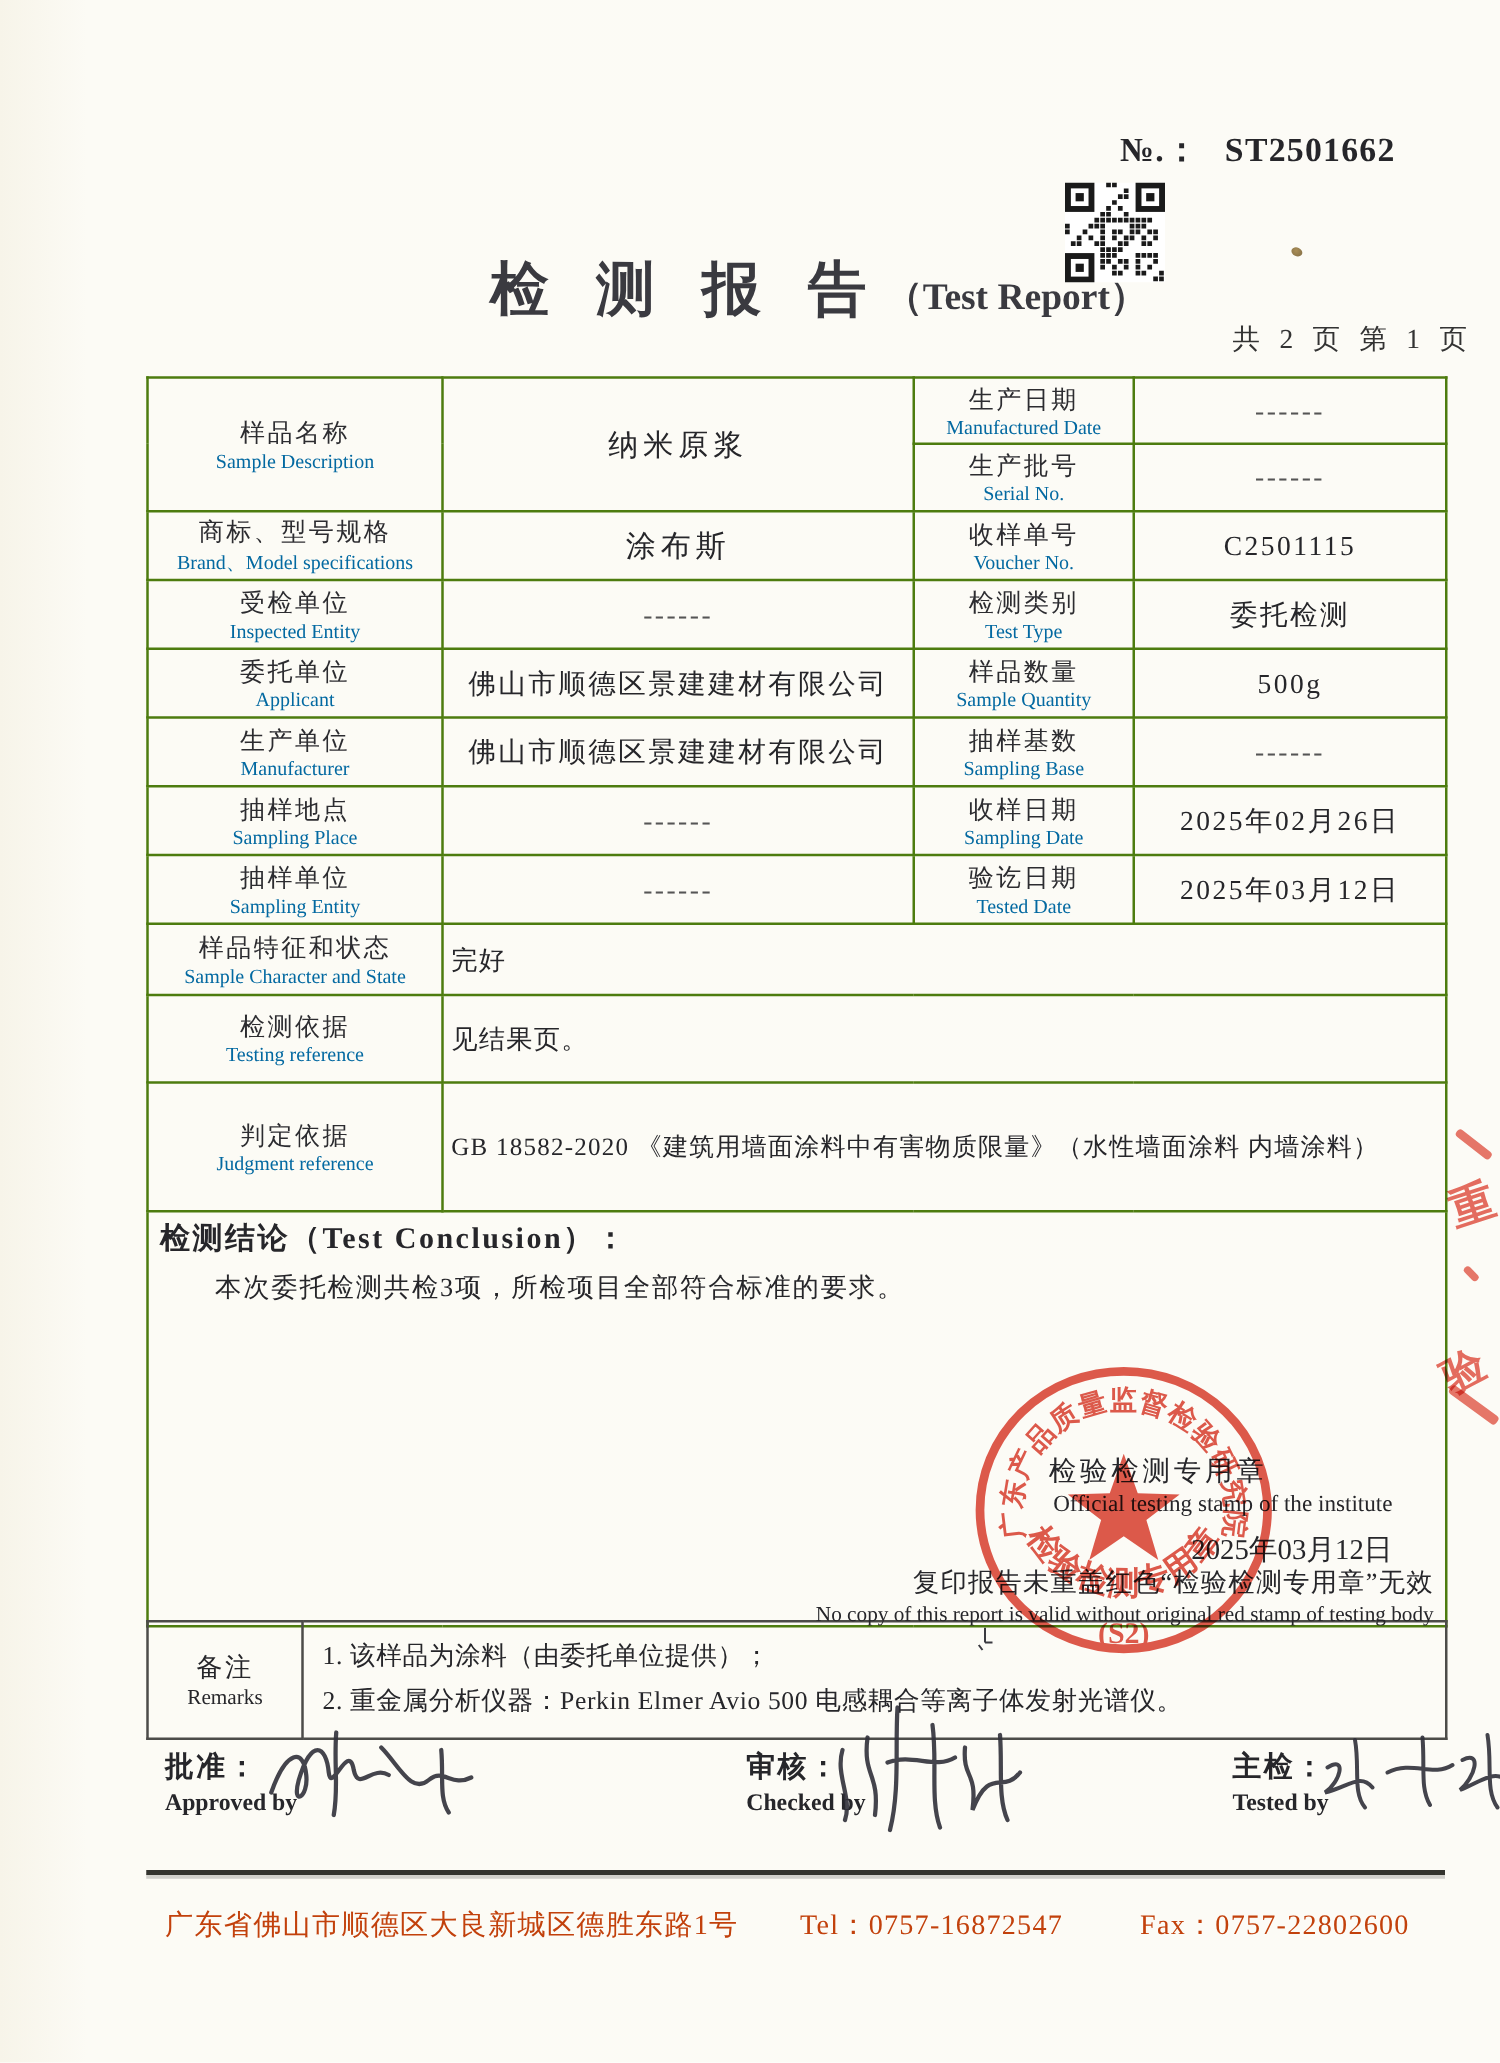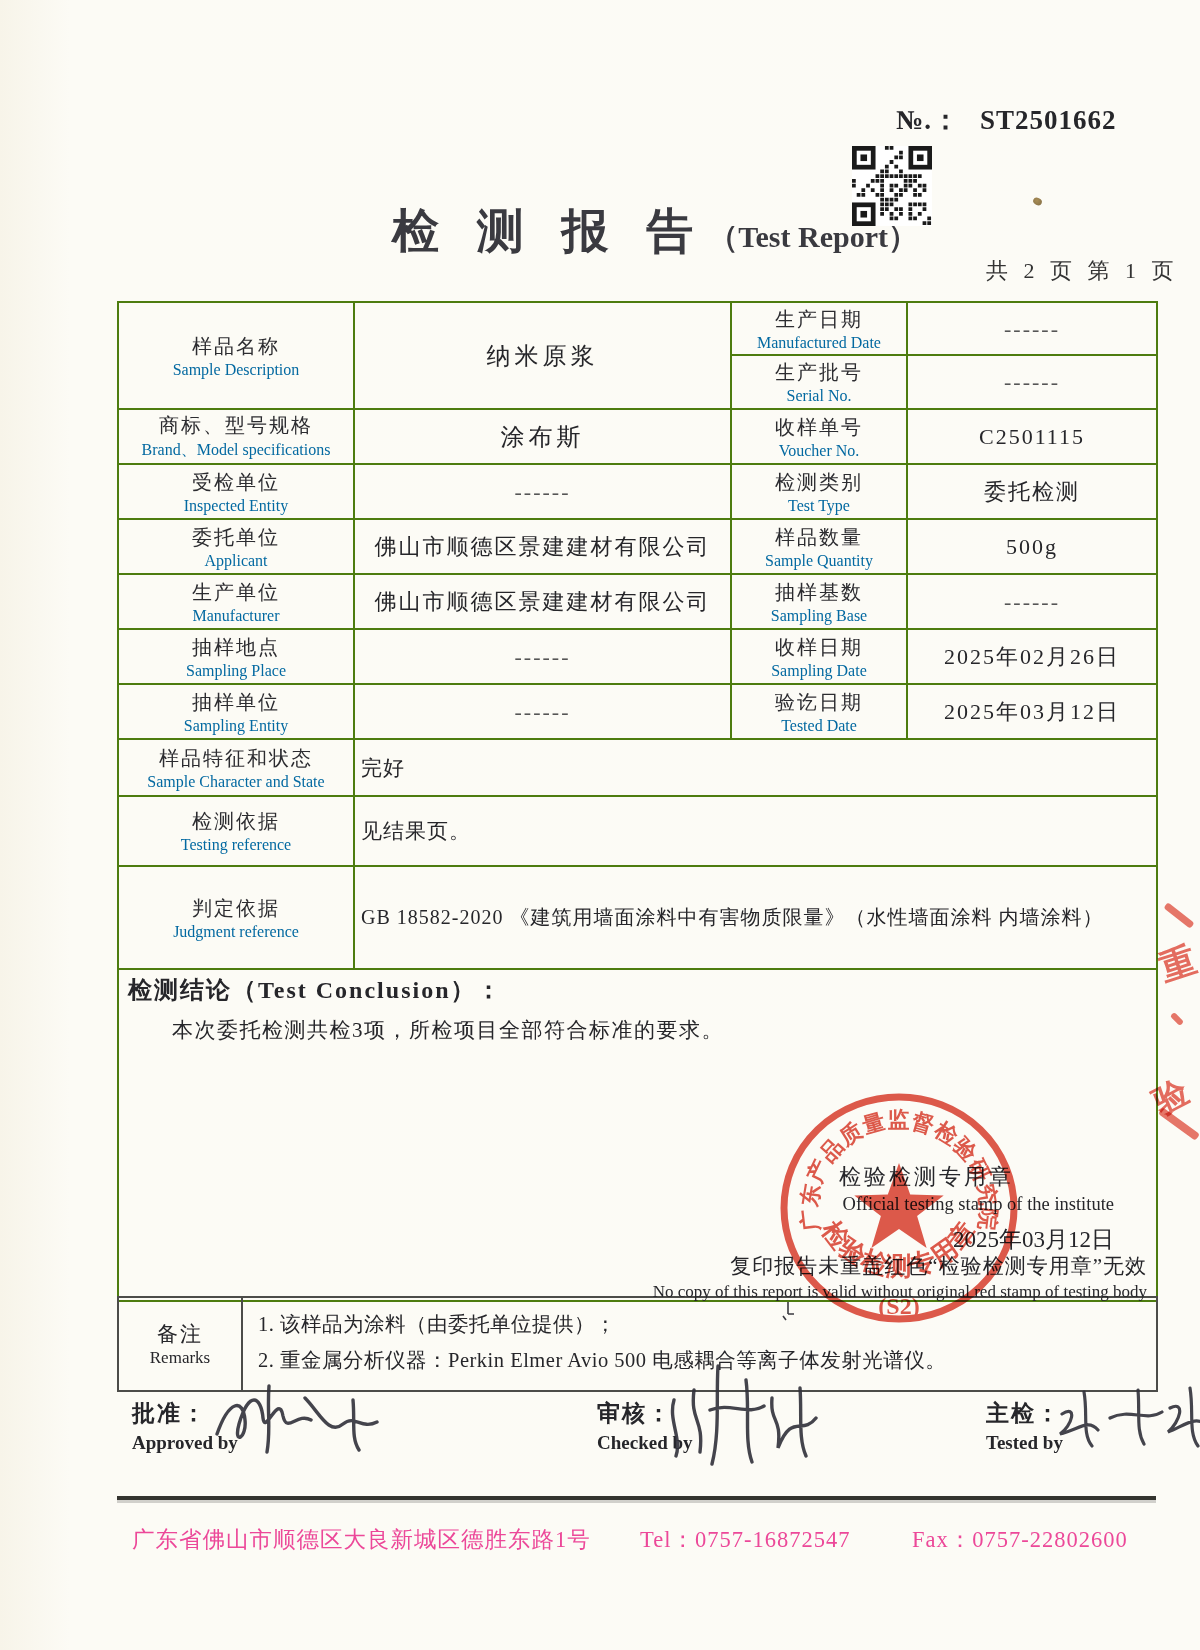--- a/index.html
+++ b/index.html
@@ -59,21 +59,21 @@
   .artifact{left:780px;top:1302px;width:16px;height:20px;z-index:2;}
   
   .sig-group .cn{font-size:23px;font-weight:bold;letter-spacing:2px;}
   .sig-group .en{font-size:19px;font-weight:bold;margin-top:3px;}
   .sg1{left:132px;top:1398px;}
   .sg2{left:597px;top:1398px;}
   .sg3{left:986px;top:1398px;}
   .sigsvg{z-index:2;}
   
   .foot-rule{left:117px;top:1496px;width:1039px;height:4px;background:#34342f;box-shadow:0 3px 0 rgba(130,130,125,.35);}
-  .foot-text{top:1524px;font-size:22.5px;letter-spacing:1px;color:#ec4899;}
+  .foot-text{top:1524px;font-size:22.5px;letter-spacing:1px;color:#c2410c;}
   .ft-addr{left:132px;}
   .ft-tel{left:640px;}
   .ft-fax{left:912px;}
 </style>
 </head>
 <body>
 
 <div class="abs report-no">
   <span>№.：</span><span class="val">ST2501662</span>
 </div>

